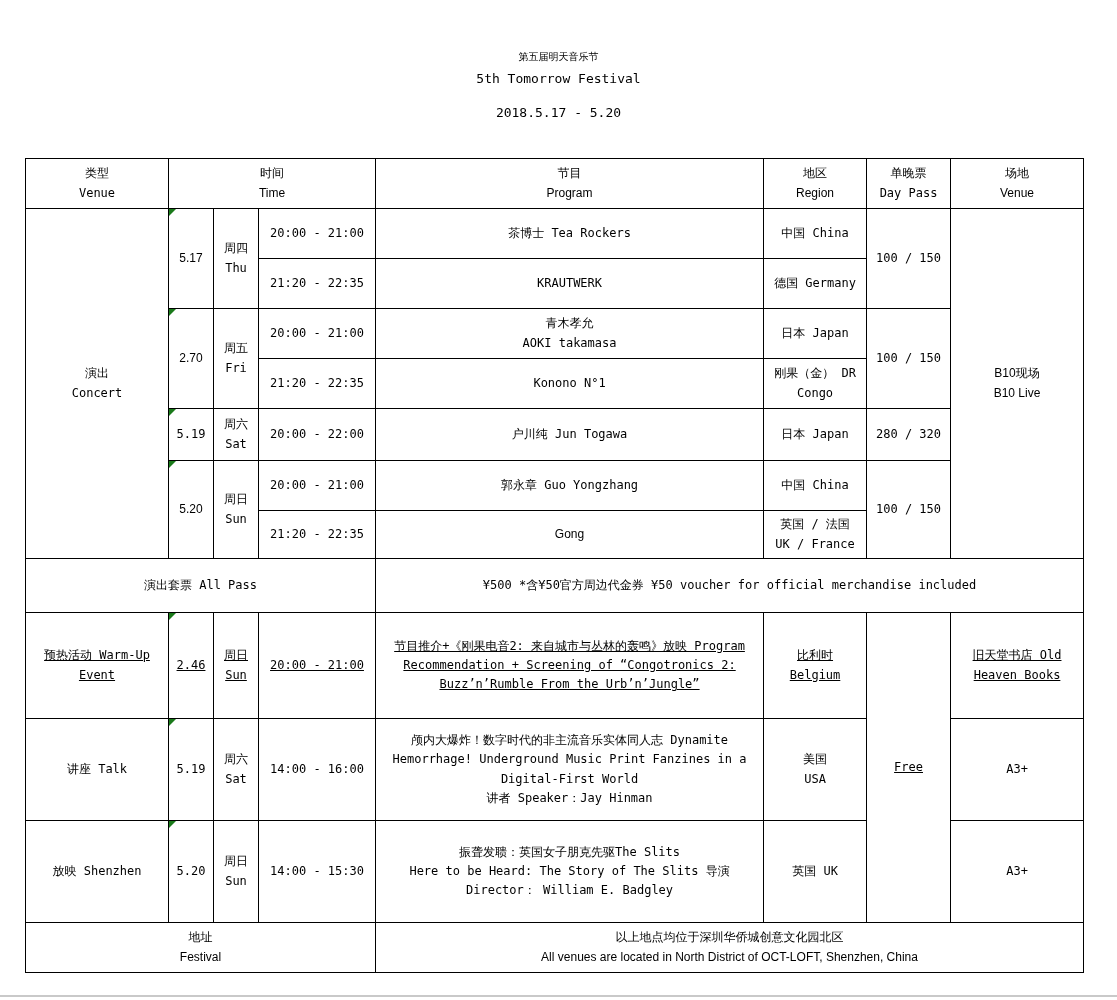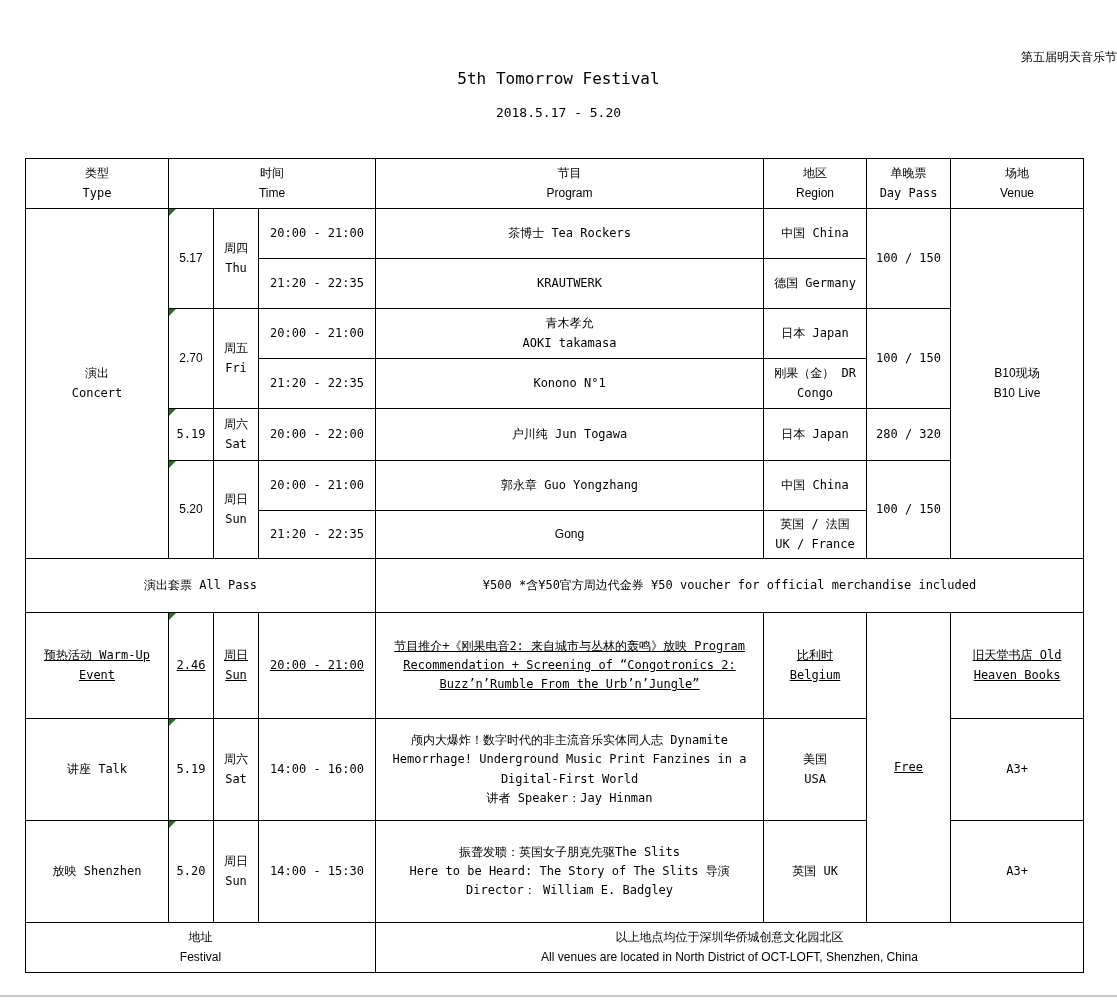--- a/index.html
+++ b/index.html
@@ -10,22 +10,22 @@
     color:#000;
     overflow:hidden;
   }
   .sans{font-family:Liberation Sans, sans-serif;}
 
   
   .title-block{
     position:absolute;left:0;top:46px;width:1117px;
     text-align:center;
   }
-  .title-zh{font-size:12px;line-height:22px;text-align:right;}
-  .title-en{font-size:16px;line-height:21px;text-align:center;}
+  .title-zh{font-size:10px;line-height:22px;}
+  .title-en{font-size:13px;line-height:21px;text-align:center;}
   .title-dates{font-size:13px;line-height:21px;margin-top:13px;}
 
   
   table.sched{
     position:absolute;left:25px;top:158px;
     width:1058px;
     border-collapse:collapse;
     table-layout:fixed;
   }
   table.sched td{
@@ -74,21 +74,21 @@
       <col style="width:117px">
     <col style="width:388px">
       <col style="width:103px">
       <col style="width:84px">
       <col style="width:133px">
   </colgroup>
 
   <tbody>
       <tr class="h50">
     <td>类型
-Type</td>
+Venue</td>
     <td colspan="3" class="sans">时间
 Time</td>
     <td class="sans">节目
 Program</td>
     <td class="sans">地区
 Region</td>
     <td>单晚票
 Day Pass</td>
     <td class="sans">场地
 Venue</td>

